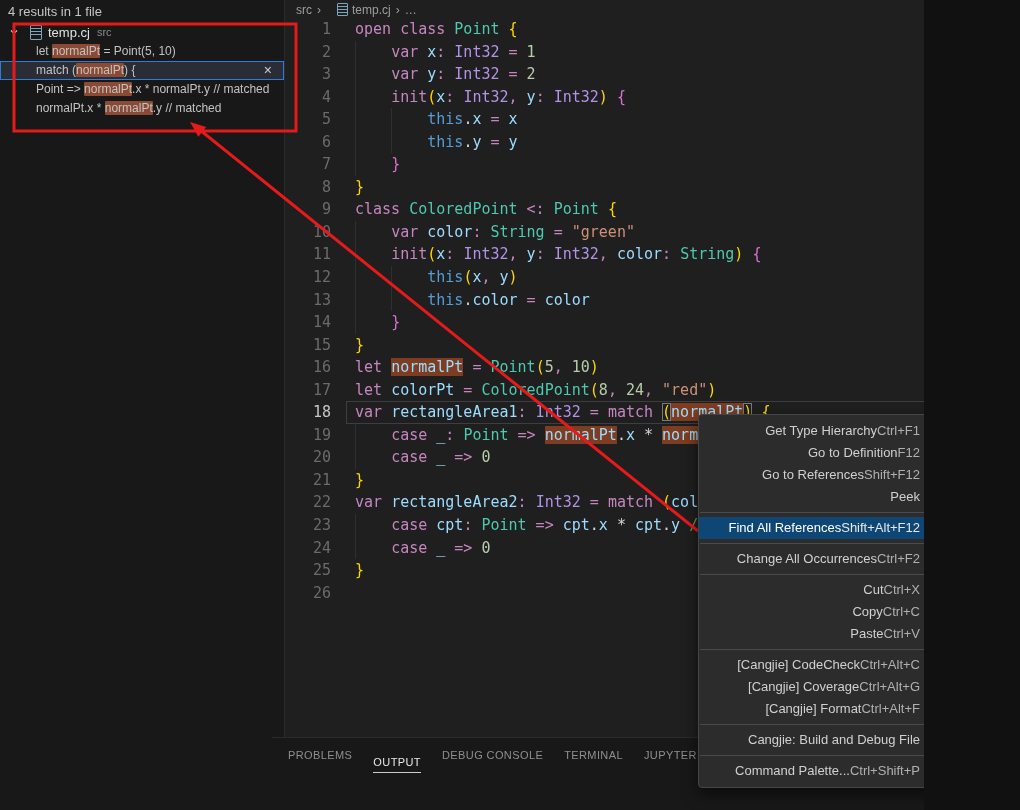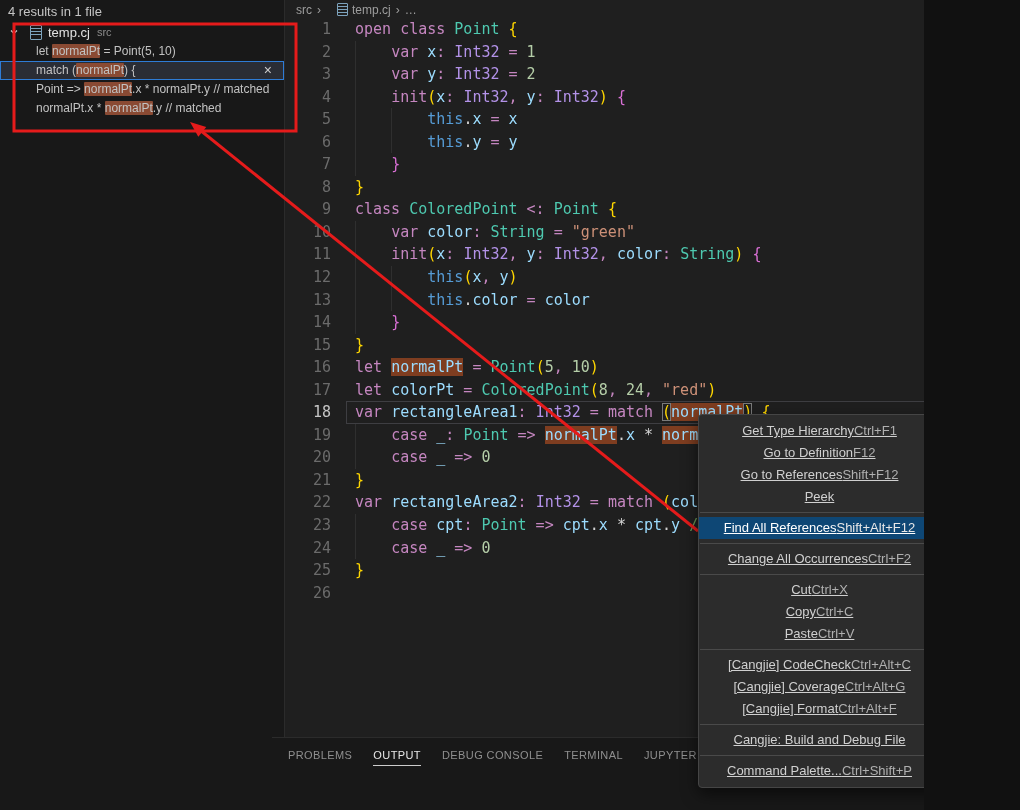--- a/index.html
+++ b/index.html
@@ -51,28 +51,28 @@
   
   #right-strip{position:absolute;left:1012px;top:0;width:8px;height:810px;
                background:#181818;border-left:1px solid #2b2b2b;}
 
   
   #panel{position:absolute;left:272px;top:737px;width:727px;height:73px;
          background:#181818;border-top:1px solid #2b2b2b;}
   #tabs{display:flex;align-items:flex-start;padding-left:16px;padding-top:11px;}
   .tab{margin-right:21px;font-size:11px;letter-spacing:.4px;color:#8f8f8f;
        padding-bottom:4px;cursor:pointer;}
-  .tab.active{color:#e7e7e7;border-bottom:1px solid #cccccc;}
+  .tab.active{color:#e7e7e7;border-bottom:1px solid #cccccc;margin-top:7px;}
 
   
   #menu{position:absolute;left:698px;top:414px;width:243px;background:#2c2c2c;
         border:1px solid #454545;border-radius:4px;box-sizing:border-box;
         padding:5px 0;z-index:60;box-shadow:0 6px 16px rgba(0,0,0,.55);}
   .menu-item{position:relative;height:22px;line-height:22px;padding:0 20px;
-             display:flex;justify-content:center;font-size:13px;color:#d0d0d0;cursor:pointer;text-decoration:underline;}
+             display:flex;justify-content:flex-end;font-size:13px;color:#d0d0d0;cursor:pointer;}
   .menu-item .shortcut{color:#b0b0b0;}
   .menu-item.selected{background:#0E4775;color:#ffffff;}
   .menu-item.selected .shortcut{color:#e8e8e8;}
   .menu-item .subarrow{position:absolute;right:12px;color:#c0c0c0;}
   .menu-sep{height:1px;background:#4a4a4a;margin:4px 1px;}
 
   
   #annotation{position:absolute;left:0;top:0;z-index:50;pointer-events:none;}
 </style>
 </head>

